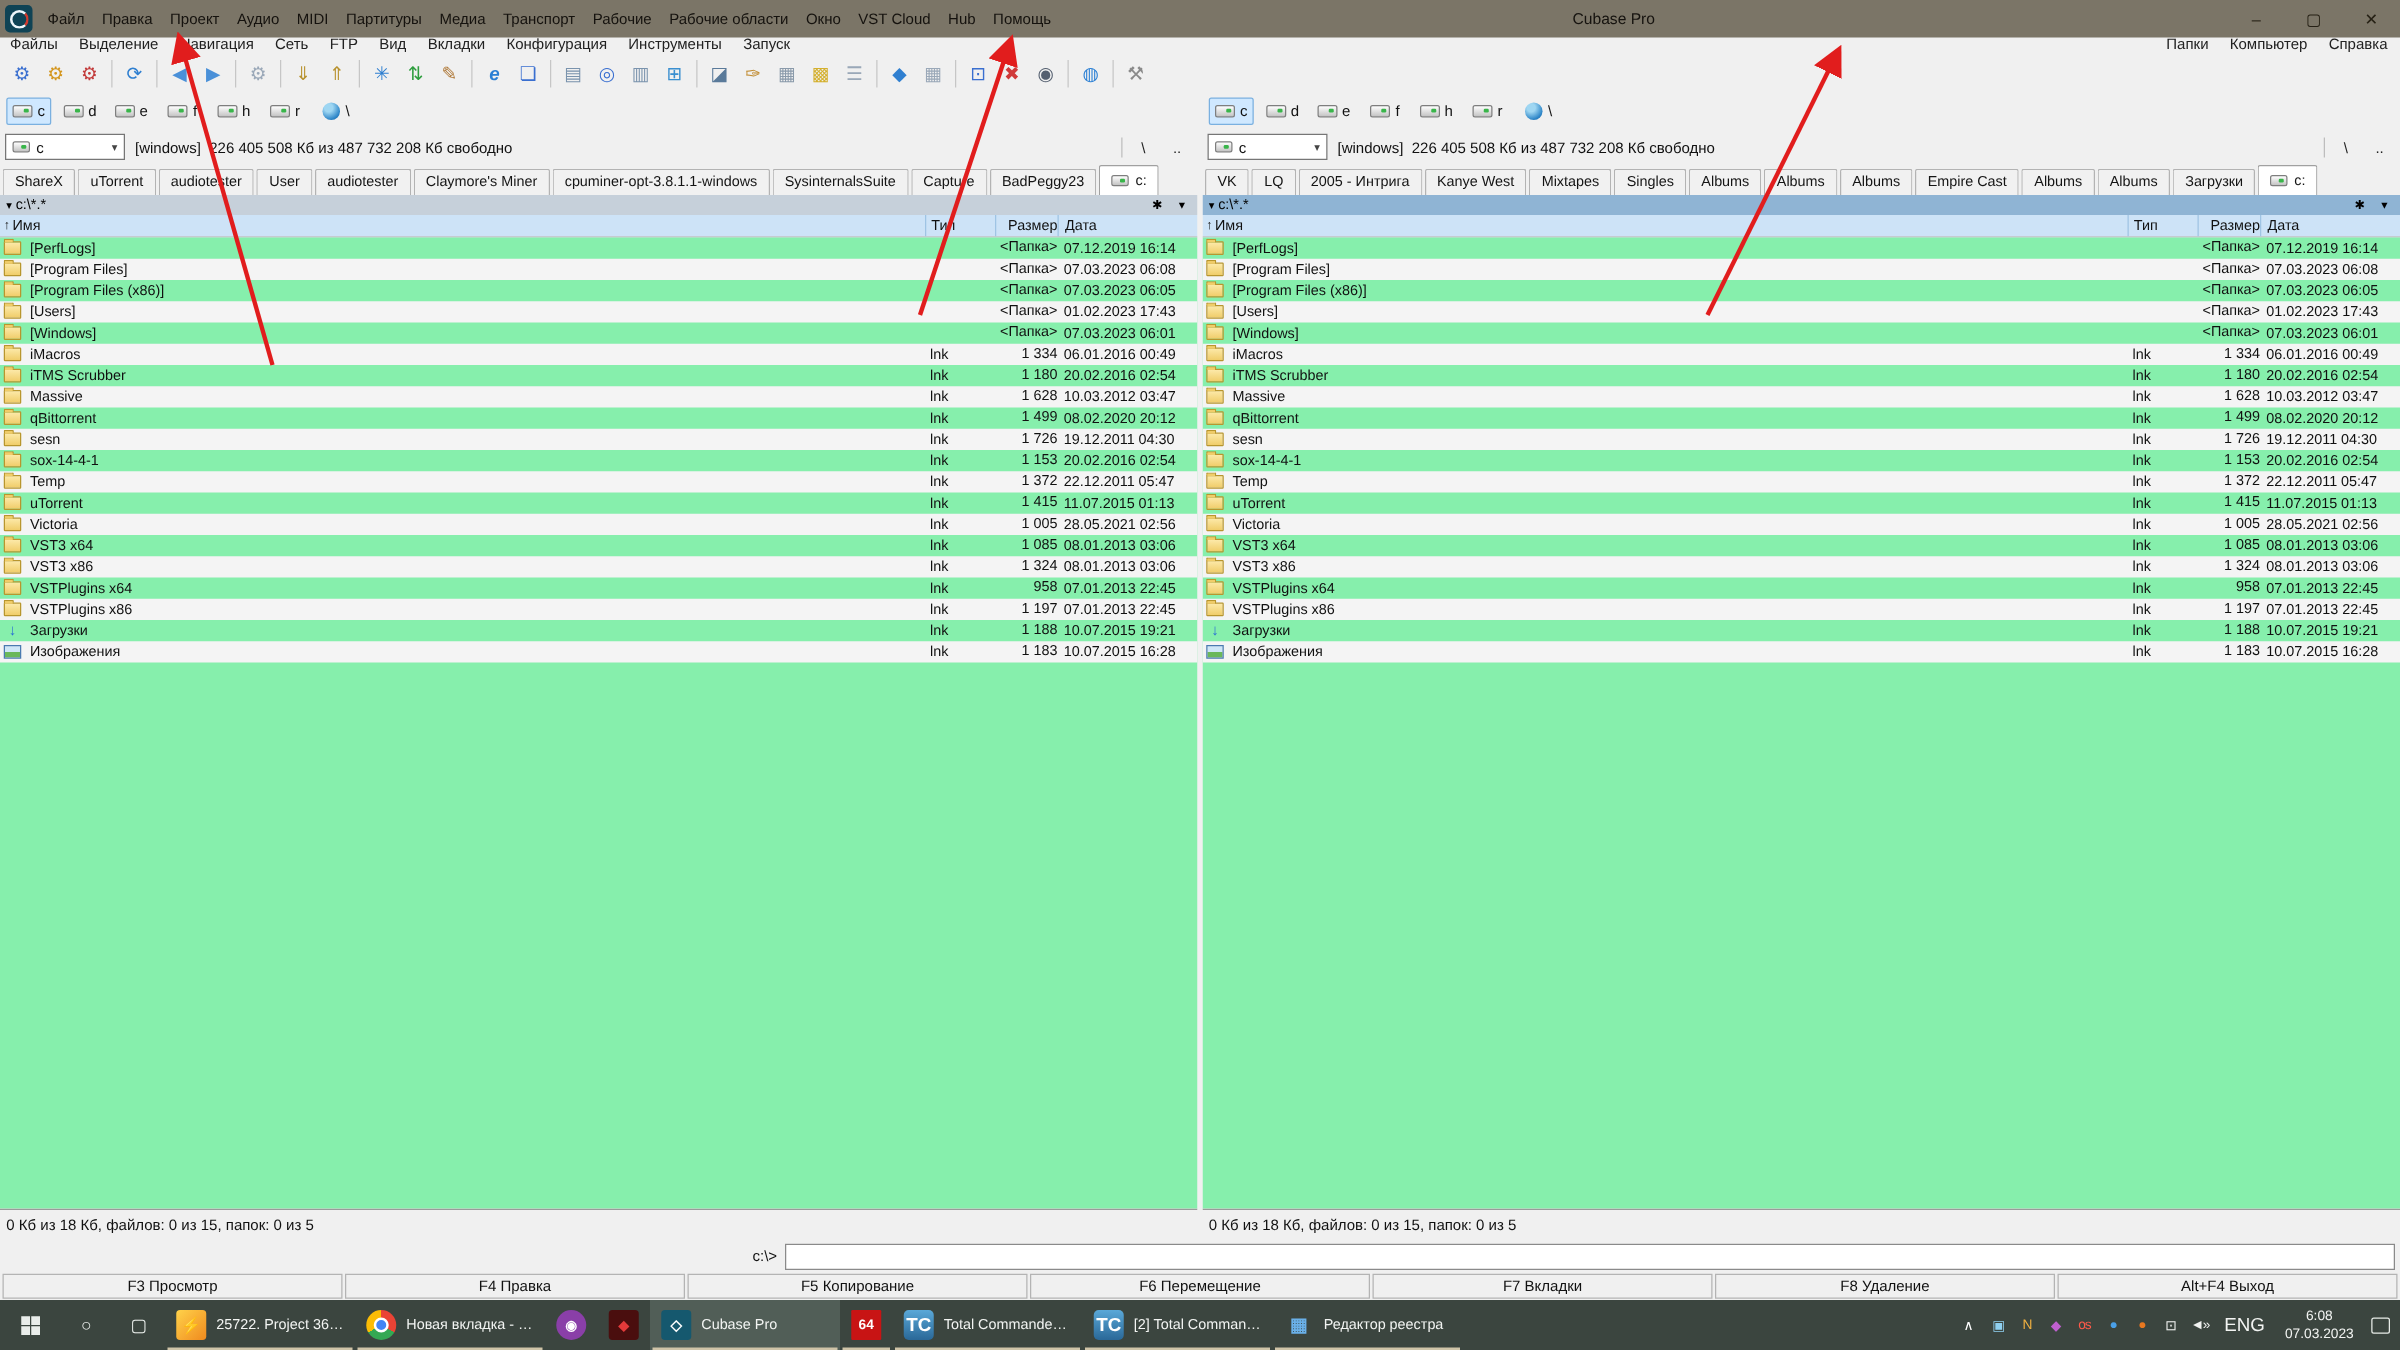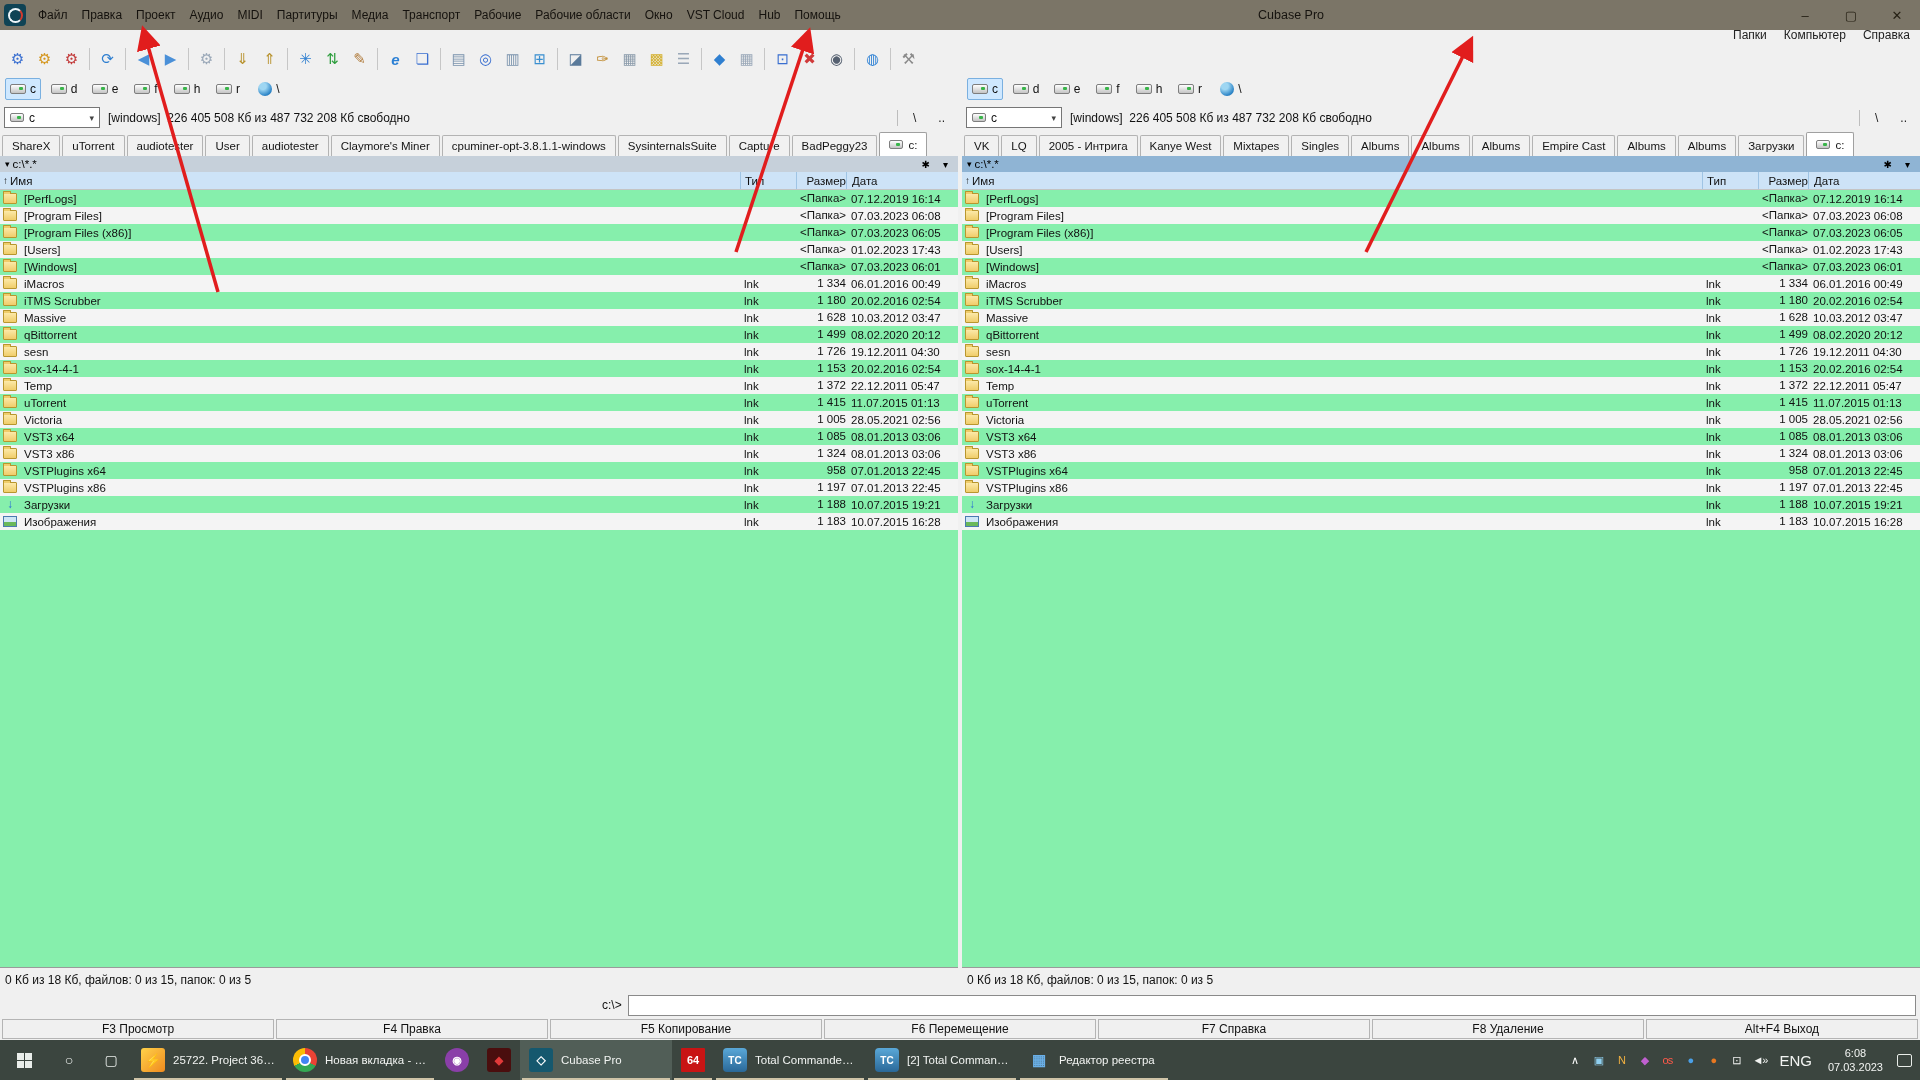--- a/index.html
+++ b/index.html
@@ -113,21 +113,21 @@
   .tb-item.running::after{content:"";position:absolute;left:2px;right:2px;bottom:0;height:2px;background:#cfc4a8}
   .tbico{width:24px;height:24px;flex:0 0 auto;display:flex;align-items:center;justify-content:center;
          font-size:13px;font-weight:bold;border-radius:3px;position:relative}
   .ico-aimp{background:linear-gradient(135deg,#ffd24a,#f08a1e);color:#3a2a00}
   .ico-chrome{border-radius:50%;background:conic-gradient(#ea4335 0 120deg,#34a853 0 240deg,#fbbc05 0 360deg)}
   .chrome-core{position:absolute;left:6px;top:6px;width:8px;height:8px;background:#4285f4;border:2px solid #fff;border-radius:50%}
   .ico-tor{background:#8a3fa8;border-radius:50%;color:#fff;font-size:11px}
   .ico-steinberg{background:#4a0e0e;color:#e23a3a;font-size:11px}
   .ico-cubase{background:#15586e;color:#fff;font-size:12px}
   .ico-sixtyfour{background:#c81414;color:#fff;font-size:11px;border-radius:1px}
-  .ico-tc{background:linear-gradient(#5aa8d8,#2a6898);color:#fff;font-size:10px;border-radius:4px}
+  .ico-tc{background:linear-gradient(#5aa8d8,#2a6898);color:#fff;font-size:15px;border-radius:4px}
   .ico-regedit{background:transparent;color:#6ab0e8;font-size:15px}
   .tray{margin-left:auto;display:flex;align-items:center;gap:10px;padding-right:4px;font-size:11px}
   .tray-ico{min-width:14px;text-align:center;font-size:11px;letter-spacing:-1px}
   .tray-lang{font-size:15px;padding:0 2px;color:#f2f4f2}
   .clock{text-align:center;line-height:1.3;font-size:11px;color:#f2f4f2;padding:0 4px}
   .notif-icon{width:13px;height:11px;border:1.5px solid #e9ede9;border-radius:2px;margin-right:4px}
 
   
   .arrows{position:absolute;left:0;top:0;width:1920px;height:1080px;z-index:40;pointer-events:none}
 </style>
@@ -156,20 +156,32 @@
     </nav>
   <span class="cubase-title">Cubase Pro</span>
   <div class="win-controls">
     <button class="win-btn">–</button>
     <button class="win-btn">▢</button>
     <button class="win-btn">✕</button>
   </div>
 </div>
 
 <div class="tc-menubar">
+  <nav id="tc-menu-left">
+      <span>Файлы</span>
+      <span>Выделение</span>
+      <span>Навигация</span>
+      <span>Сеть</span>
+      <span>FTP</span>
+      <span>Вид</span>
+      <span>Вкладки</span>
+      <span>Конфигурация</span>
+      <span>Инструменты</span>
+      <span>Запуск</span>
+    </nav>
   <div class="flex1"></div>
   <nav id="tc-menu-right">
       <span>Папки</span>
       <span>Компьютер</span>
       <span>Справка</span>
     </nav>
 </div>
 
 <div class="toolbar" id="toolbar">
     <button class="tbtn">
@@ -725,21 +737,21 @@
   <div class="cmd-spacer"></div>
   <span class="cmd-label">c:\&gt;</span>
   <input class="cmd-input" value="" style="">
 </div>
 
 <div class="fkeybar" id="fkeybar">
     <button class="fkey">F3 Просмотр</button>
     <button class="fkey">F4 Правка</button>
     <button class="fkey">F5 Копирование</button>
     <button class="fkey">F6 Перемещение</button>
-    <button class="fkey">F7 Справка</button>
+    <button class="fkey">F7 Вкладки</button>
     <button class="fkey">F8 Удаление</button>
     <button class="fkey">Alt+F4 Выход</button>
   </div>
 
 <div class="taskbar">
   <button class="tb-start">
     <span class="win-logo">
         <i></i>
         <i></i>
         <i></i>

